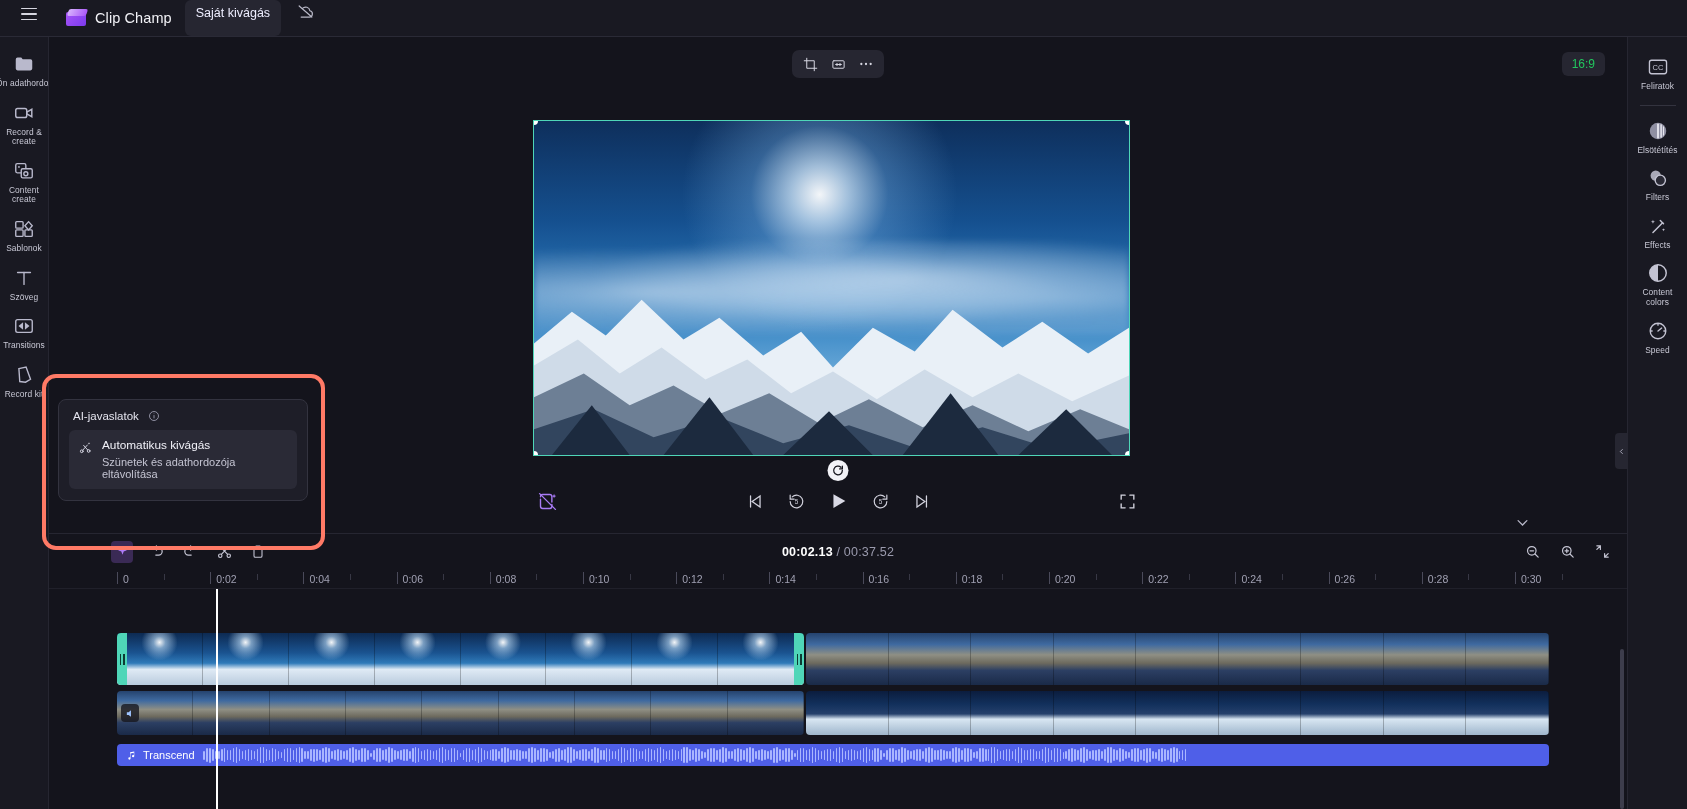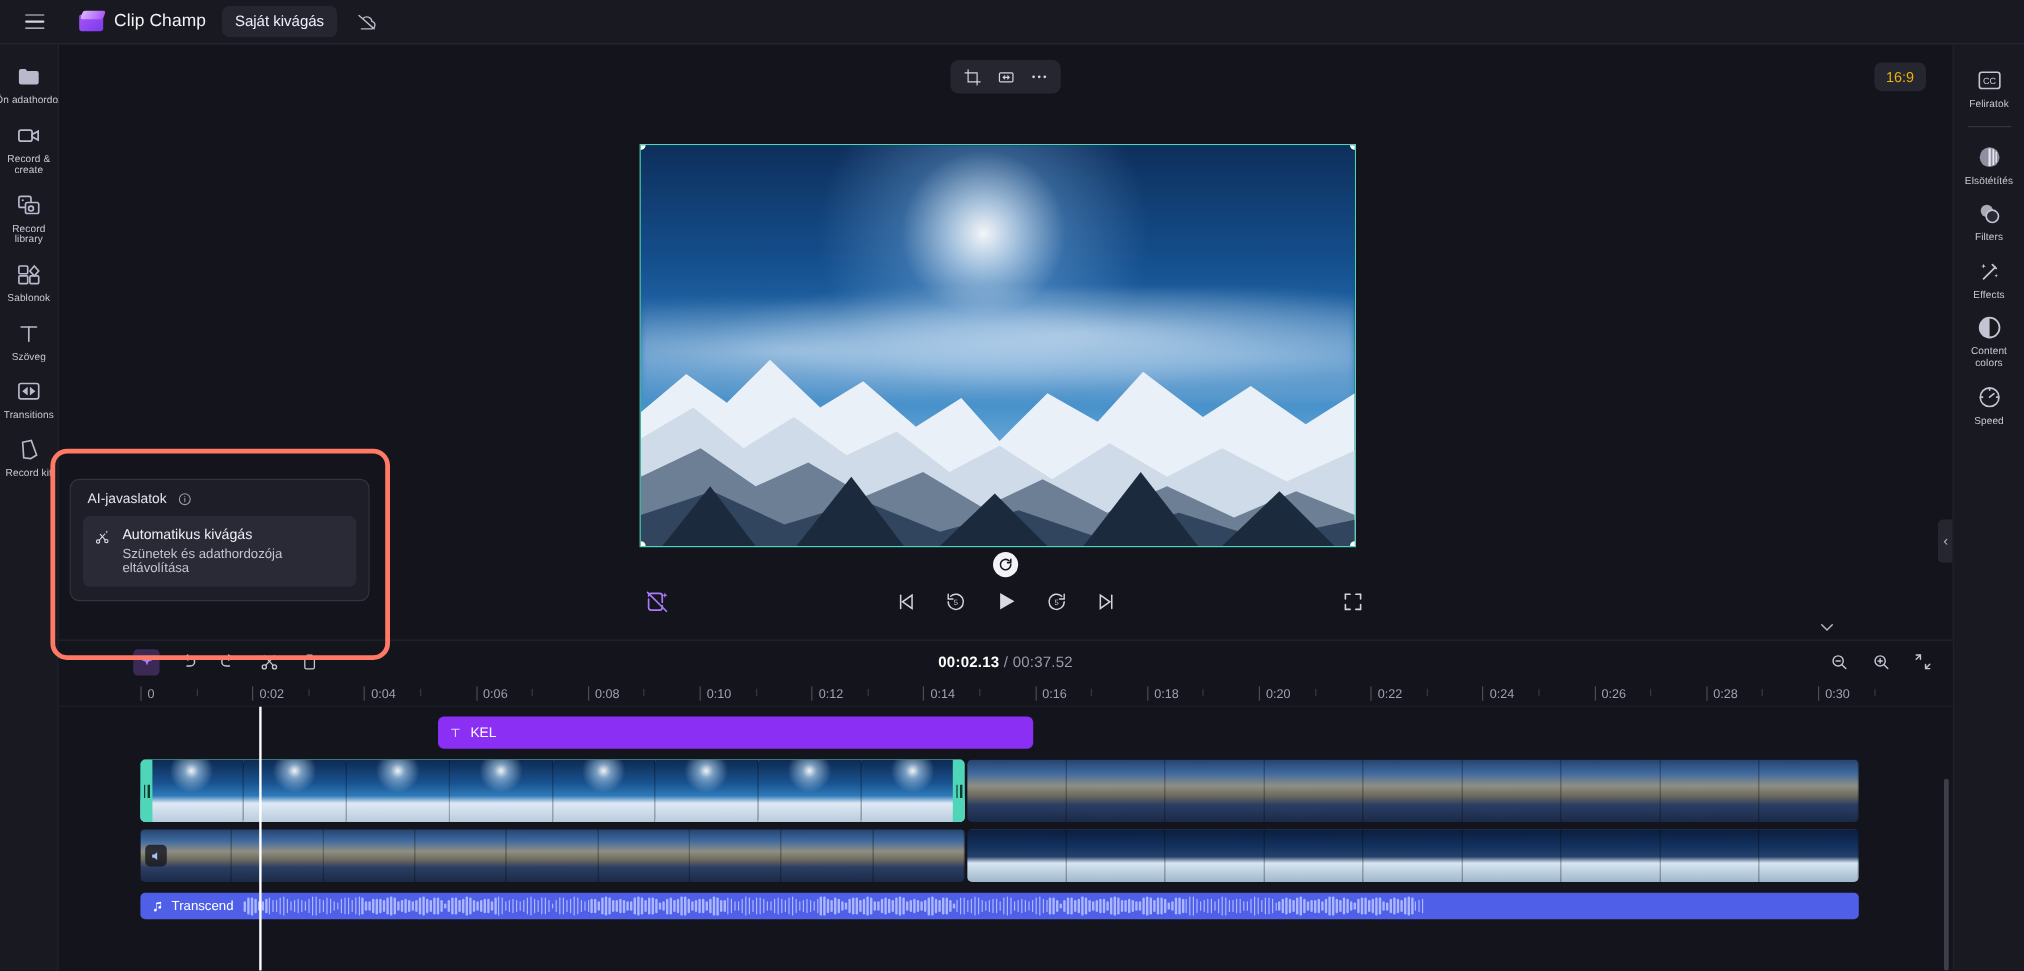--- a/index.html
+++ b/index.html
@@ -10,21 +10,21 @@
     color: #e8e8ef;
     overflow: hidden;
   }
   .app { position: relative; width: 1687px; height: 809px; display: flex; flex-direction: column; }
 
   
   .header {
     height: 37px; min-height: 37px;
     background: #191922;
     border-bottom: 1px solid #2a2a36;
-    display: flex; align-items: center;
+    display: flex; 
     padding: 0 10px 0 8px;
     position: relative; z-index: 40;
   }
   .hamburger { width: 30px; height: 28px; display:flex; flex-direction:column; justify-content:center; align-items:center; gap:4px; cursor:pointer; margin-left: 6px;}
   .hamburger span { display:block; width:16px; height:1.6px; background:#d6d6e0; border-radius:1px;}
   .brand { display:flex; align-items:center; gap:7px; margin-left: 22px;}
   .brand-logo { width: 22px; height: 18px; position: relative; }
   .brand-logo .s1 { position:absolute; left:0; top:3px; width:20px; height:14px; background:linear-gradient(135deg,#a855f7,#7c3aed); border-radius:2px;}
   .brand-logo .s2 { position:absolute; left:2px; top:0px; width:19px; height:7px; background:linear-gradient(100deg,#d8b4fe,#a855f7); border-radius:2px; transform: skewX(-18deg);}
   .brand-name { font-size: 14.5px; color:#f2f2f7; letter-spacing:.1px;}
@@ -75,21 +75,21 @@
   .preview-area { flex:1; position:relative; min-height:0; }
   .float-toolbar {
     position:absolute; left:50%; transform:translateX(-50%); top: 13px;
     background:#262631; border-radius:7px; height:28px;
     display:flex; align-items:center; gap:2px; padding: 0 5px; z-index: 8;
   }
   .float-toolbar .tb-btn { width:26px;height:24px;display:flex;align-items:center;justify-content:center;border-radius:4px;cursor:pointer;}
   .ratio-badge {
     position:absolute; right: 22px; top: 15px;
     background:#262631; border-radius:6px; padding:5px 10px;
-    font-size:12px; color:#eab308; cursor:pointer; z-index:8;margin-left:44px;
+    font-size:12px; color:#22c55e; cursor:pointer; z-index:8;margin-left:44px;
   }
   .stage {
     position:absolute; left: 484px; top: 83px; width: 597px; height: 336px;
     border:1.5px solid #4fd6b8;
     background:#0a1b33; overflow:hidden;
   }
   .stage .sky {
     position:absolute; inset:0;
     background:
       radial-gradient(circle at 48% 22%, rgba(255,255,255,.95) 0%, rgba(210,232,250,.75) 7%, rgba(120,175,225,.35) 17%, rgba(0,0,0,0) 34%),
@@ -289,21 +289,21 @@
 
       <div class="rail-item">
         <span class="ico">
           <svg width="22" height="22" viewBox="0 0 24 24" fill="none" stroke="#b9b9cc" stroke-width="1.5">
             <rect x="3" y="4" width="11" height="10" rx="1.6"></rect>
             <circle cx="6.5" cy="7.5" r="1" fill="#b9b9cc" stroke="none"></circle>
             <rect x="9" y="9.5" width="12" height="10" rx="1.6" fill="#1a1a24"></rect>
             <circle cx="14" cy="15" r="2.2"></circle>
           </svg>
         </span>
-        <span class="lbl wrap">Record library</span>
+        <span class="lbl wrap">Content create</span>
       </div>
 
       <div class="rail-item">
         <span class="ico">
           <svg width="22" height="22" viewBox="0 0 24 24" fill="none" stroke="#b9b9cc" stroke-width="1.5">
             <rect x="3" y="4" width="8" height="7" rx="1"></rect>
               <rect x="3" y="13" width="8" height="7" rx="1"></rect>
             <rect x="13" y="13" width="8" height="7" rx="1"></rect>
             <path d="M13 8.5l4-4.5 4 4.5-4 4.5z"></path>
           </svg>
@@ -569,28 +569,20 @@
             <div class="rtick" style="left: 1372.8px;"></div>
             <div class="rtick minor" style="left: 1419.4px;"></div>
             <div class="rlabel" style="left: 1378.8px;">0:28</div>
             <div class="rtick" style="left: 1466px;"></div>
             <div class="rtick minor" style="left: 1512.6px;"></div>
             <div class="rlabel" style="left: 1472px;">0:30</div>
           </div>
 
         <div class="tracks">
 
-          <div class="trk" style="left:316px; top:8px; width:496px;">
-            <div class="text-clip">
-              <svg width="11" height="11" viewBox="0 0 24 24" fill="none" stroke="#e6d6ff" stroke-width="2" stroke-linecap="round">
-                <path d="M5 6h14M12 6v13"></path>
-              </svg>
-              <span>KEL</span>
-            </div>
-          </div>
 
           <div class="trk" style="left:68px; top:44px; width:1432px;">
             <div style="display:flex; gap:0; height:52px;">
               <div class="vid-clip sel" style="width:688px; position:relative;">
                 <div class="frames" id="frames-a">
                     <div class="frm mount-frm"></div>
                     <div class="frm mount-frm"></div>
                     <div class="frm mount-frm"></div>
                     <div class="frm mount-frm"></div>
                     <div class="frm mount-frm"></div>

